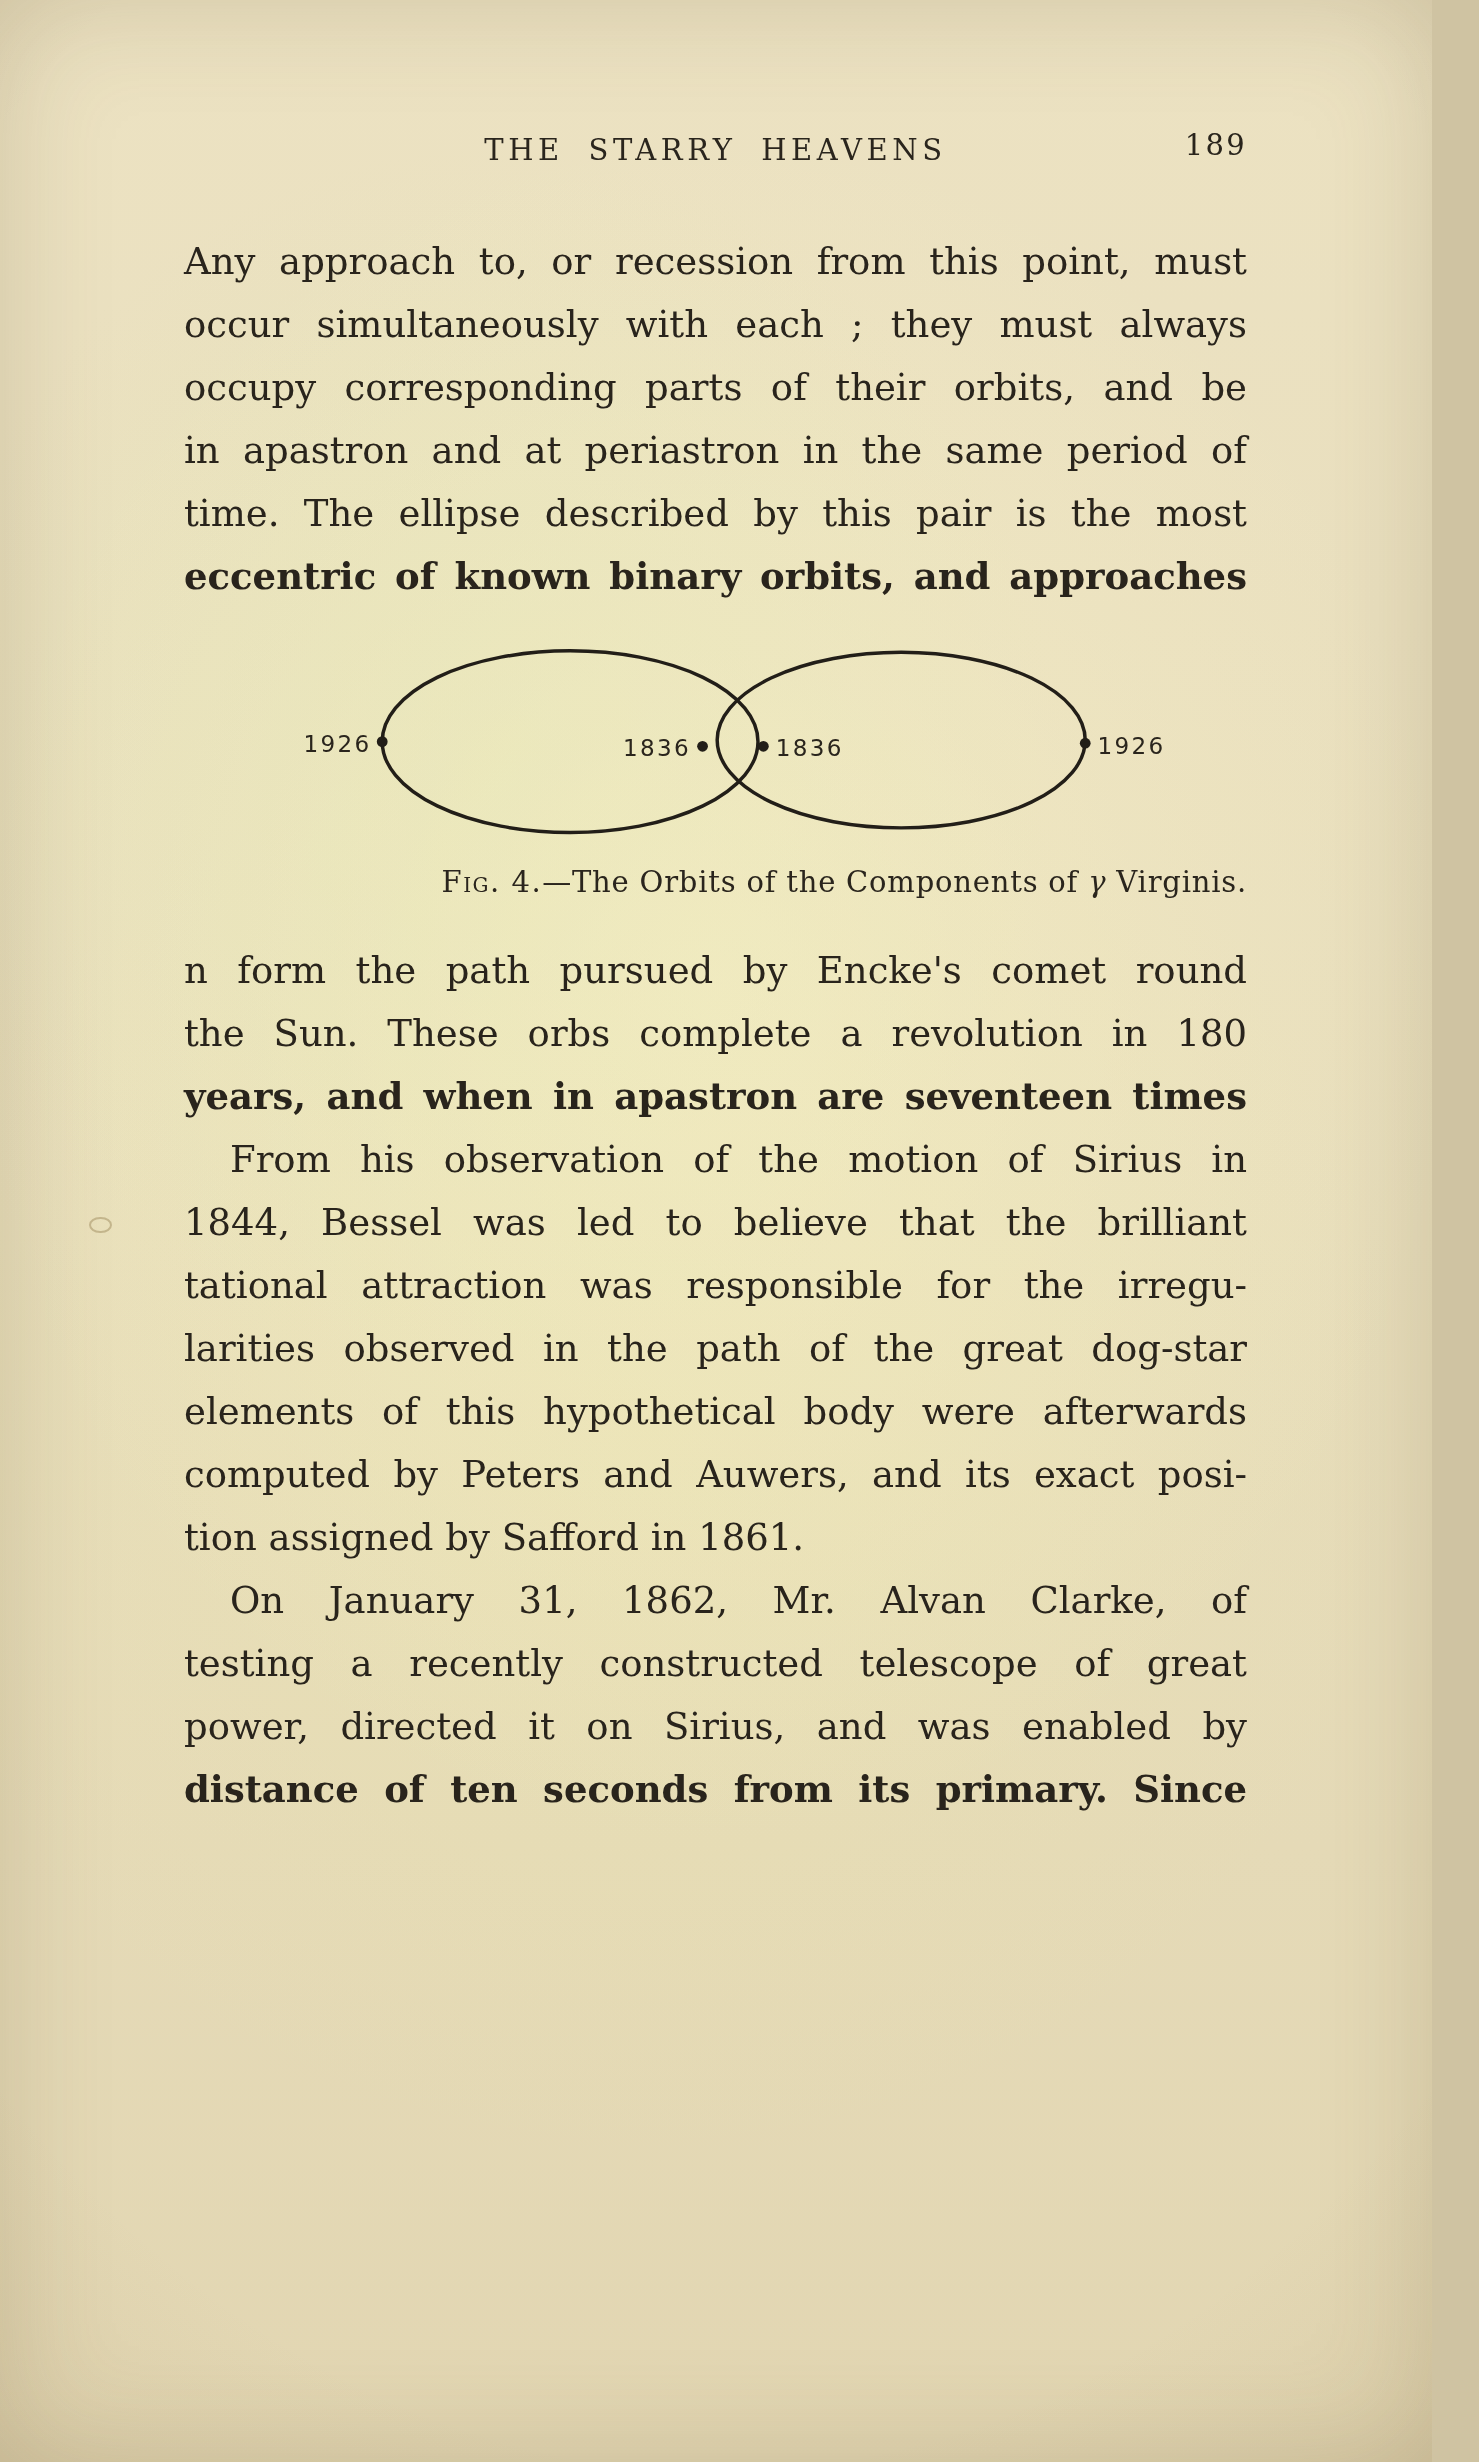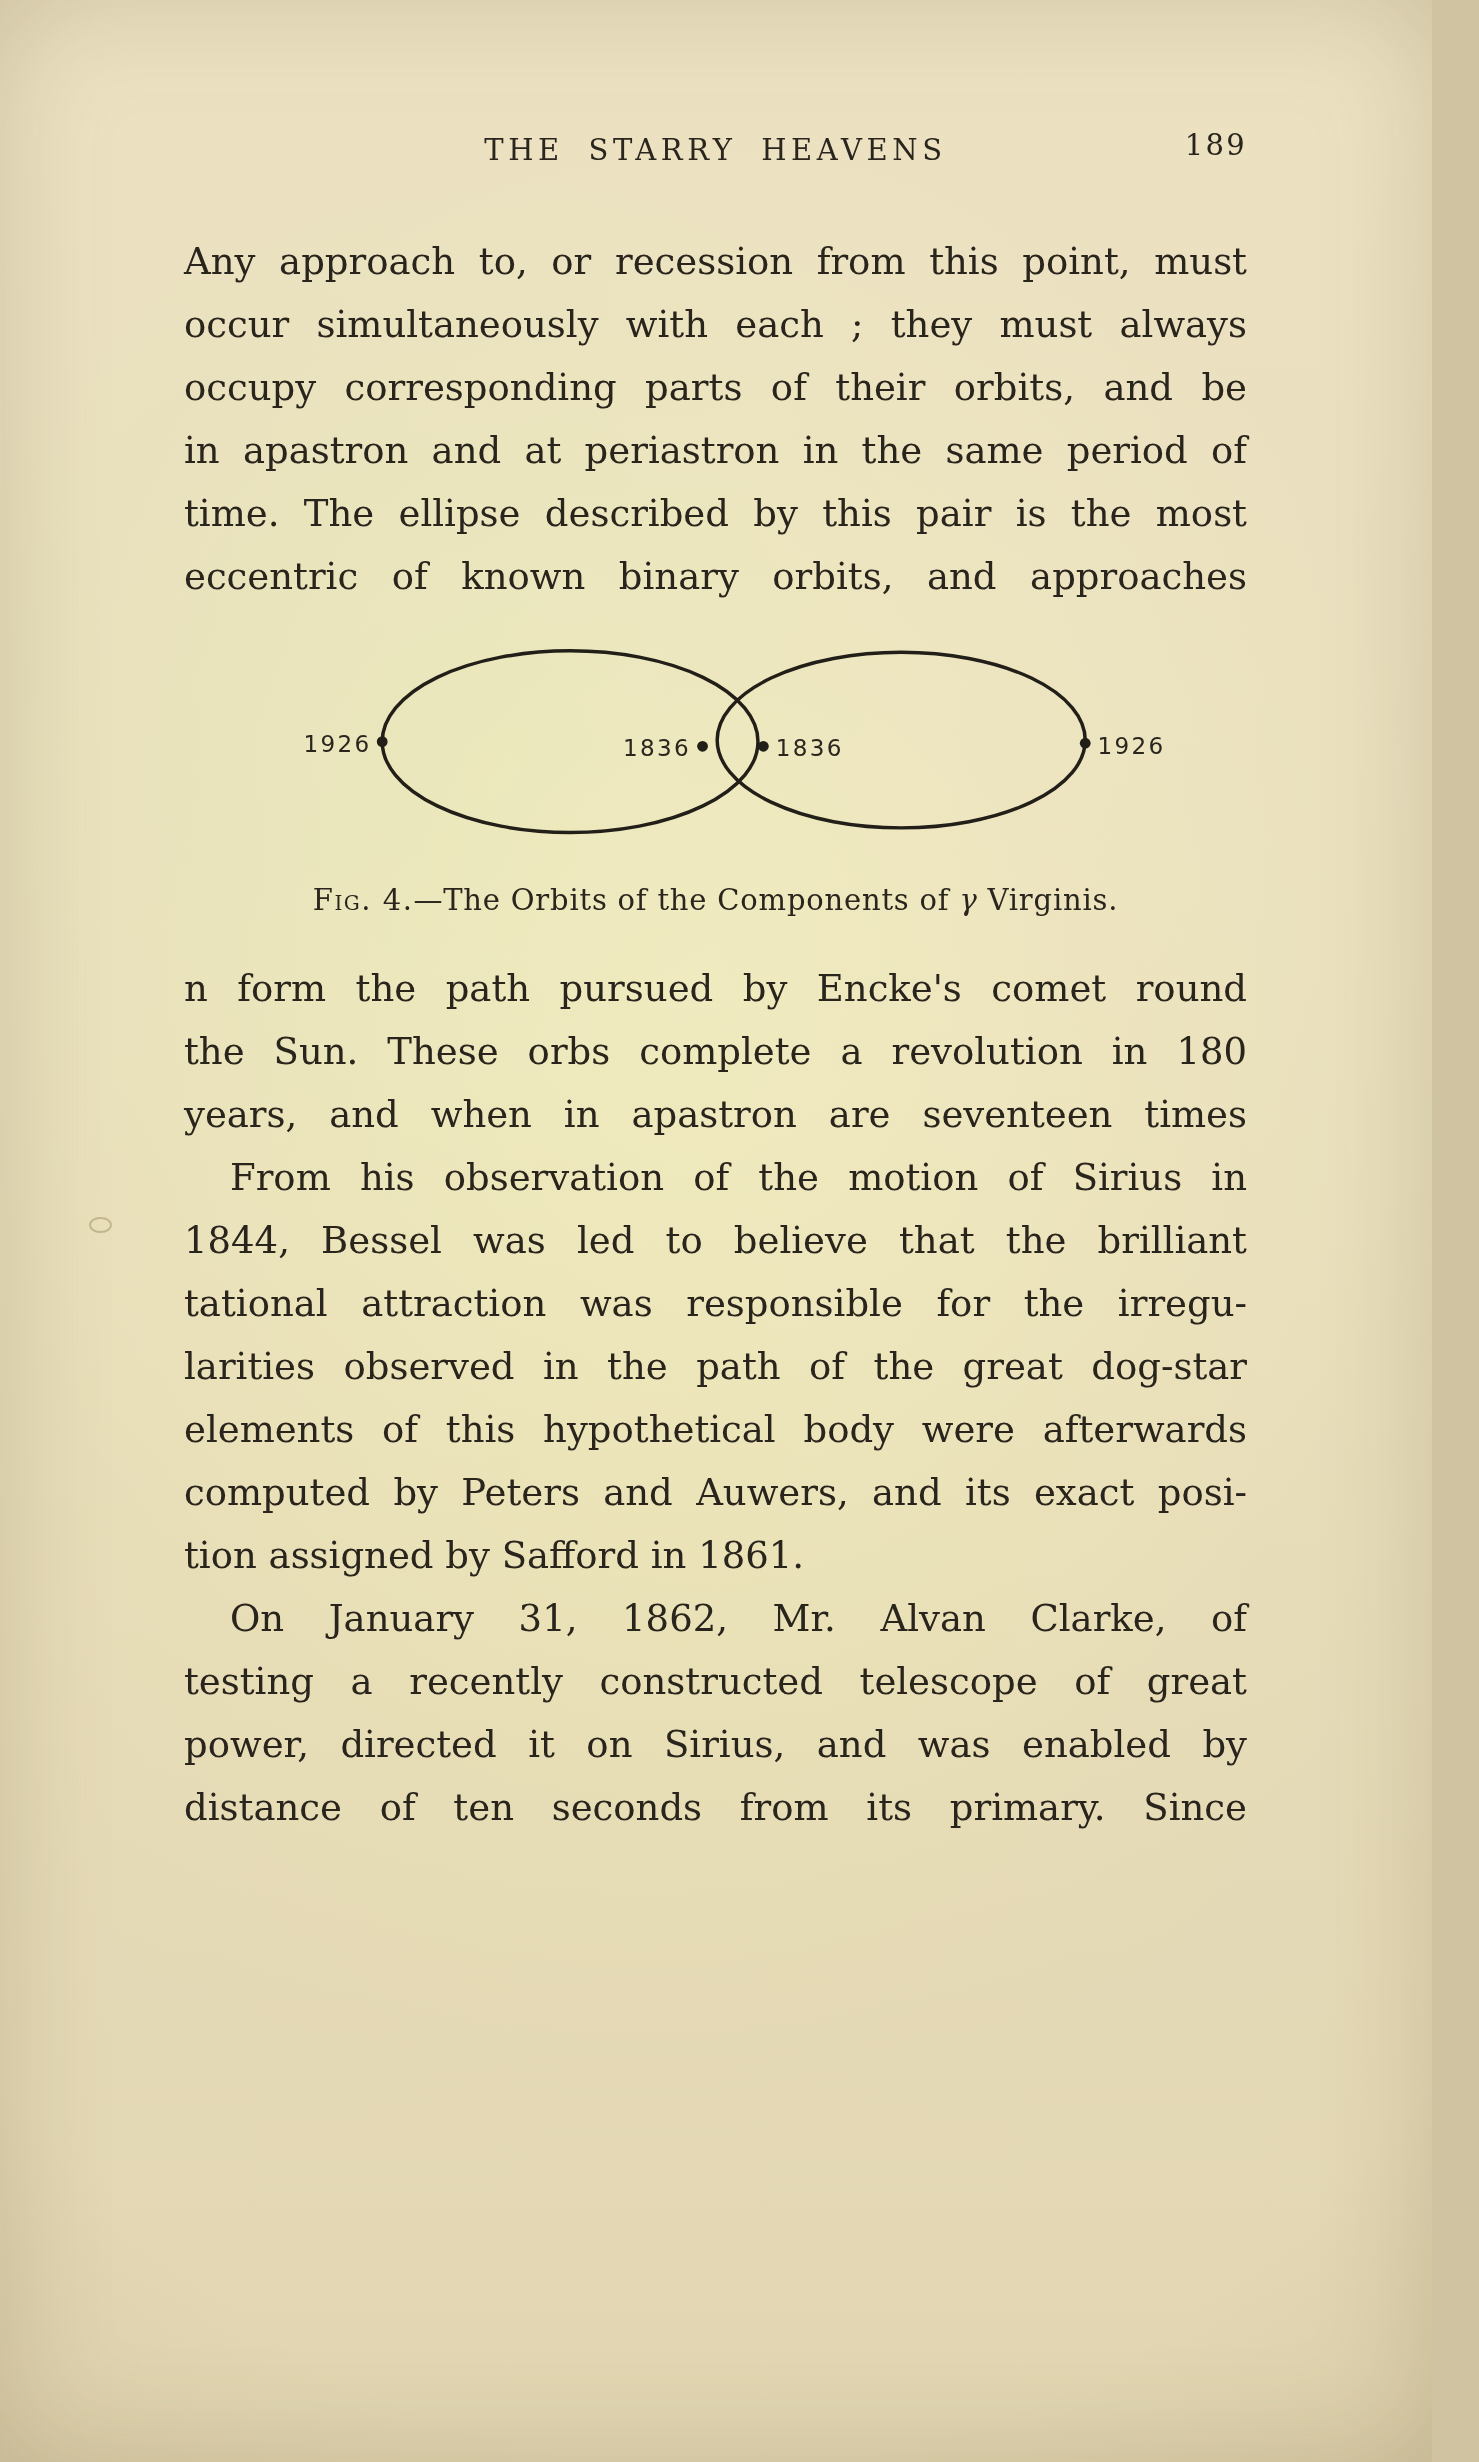--- a/index.html
+++ b/index.html
@@ -24,27 +24,27 @@
   .head-title{
     position:absolute;left:0;right:0;text-align:center;
     font-size:29px;letter-spacing:4.6px;word-spacing:10.8px;color:#2a251d;
   }
   .folio{position:absolute;right:0;top:-4.6px;font-size:29px;letter-spacing:2.3px;color:#29241c;}
   
   .text-block{position:relative;}
   .para{font-size:37px;line-height:63px;color:#29241c;}
   .line{text-align:justify;text-align-last:justify;}
   .para .line:last-child{text-align-last:left;}
-  .para.cont .line:last-child{text-align-last:justify;}
+  .para.cont .line:last-child{text-align-last:justify;font-weight:bold;}
   .para.indent .line:first-child{text-indent:46px;}
   
   .orbit-figure{margin:21.6px 0 40px 0;}
   .figure-svg{display:block;margin-left:108px;}
   .fig-label{font-family:"DejaVu Sans","Liberation Sans",sans-serif;font-size:30px;letter-spacing:3px;fill:#2a251d;}
-  .caption{text-align:center;font-size:29px;margin-top:22px;color:#2a251d;letter-spacing:0.8px;}
+  .caption{text-align:right;font-size:29px;margin-top:4px;color:#2a251d;letter-spacing:0.8px;}
   .smallcaps{font-variant:small-caps;letter-spacing:1.5px;}
   .gamma{font-style:italic;}
   
   .stain-ring{
     position:absolute;left:89px;top:1217px;width:18.5px;height:12.3px;
     border:2.3px solid rgba(150,130,85,.45);border-radius:50%;
   }
 </style>
 </head>
 <body>

